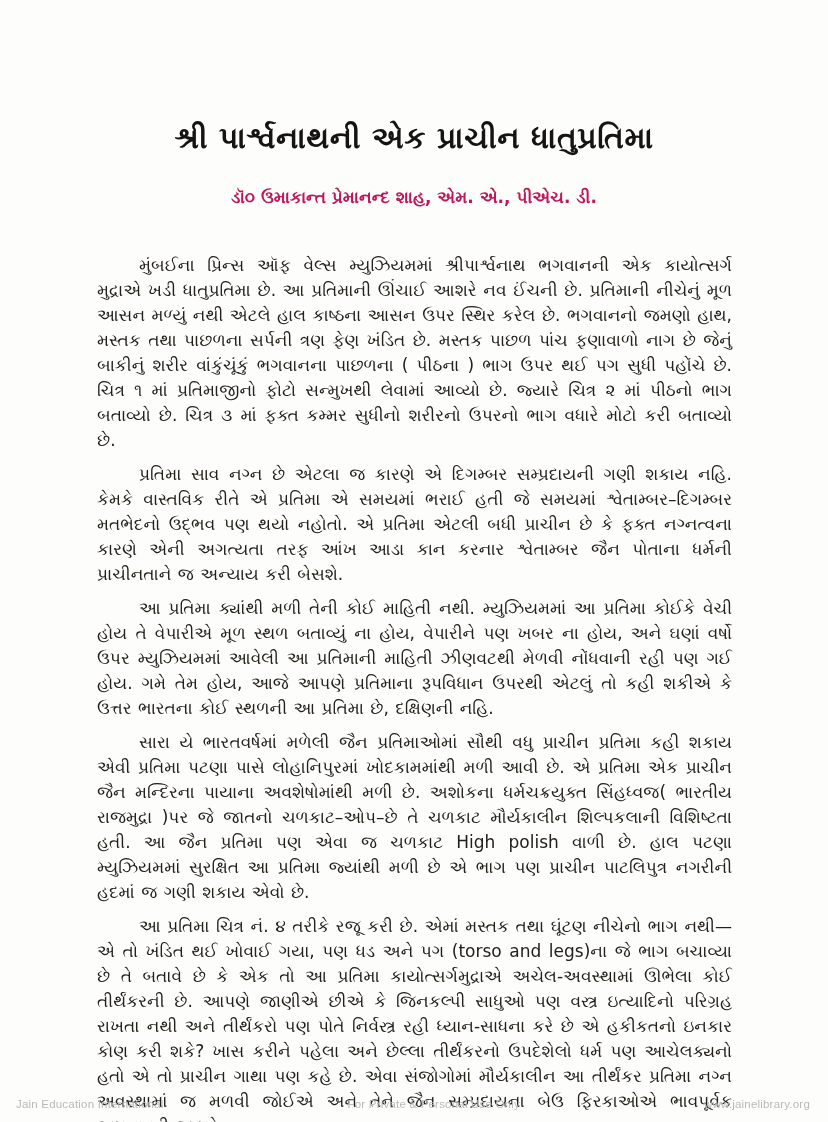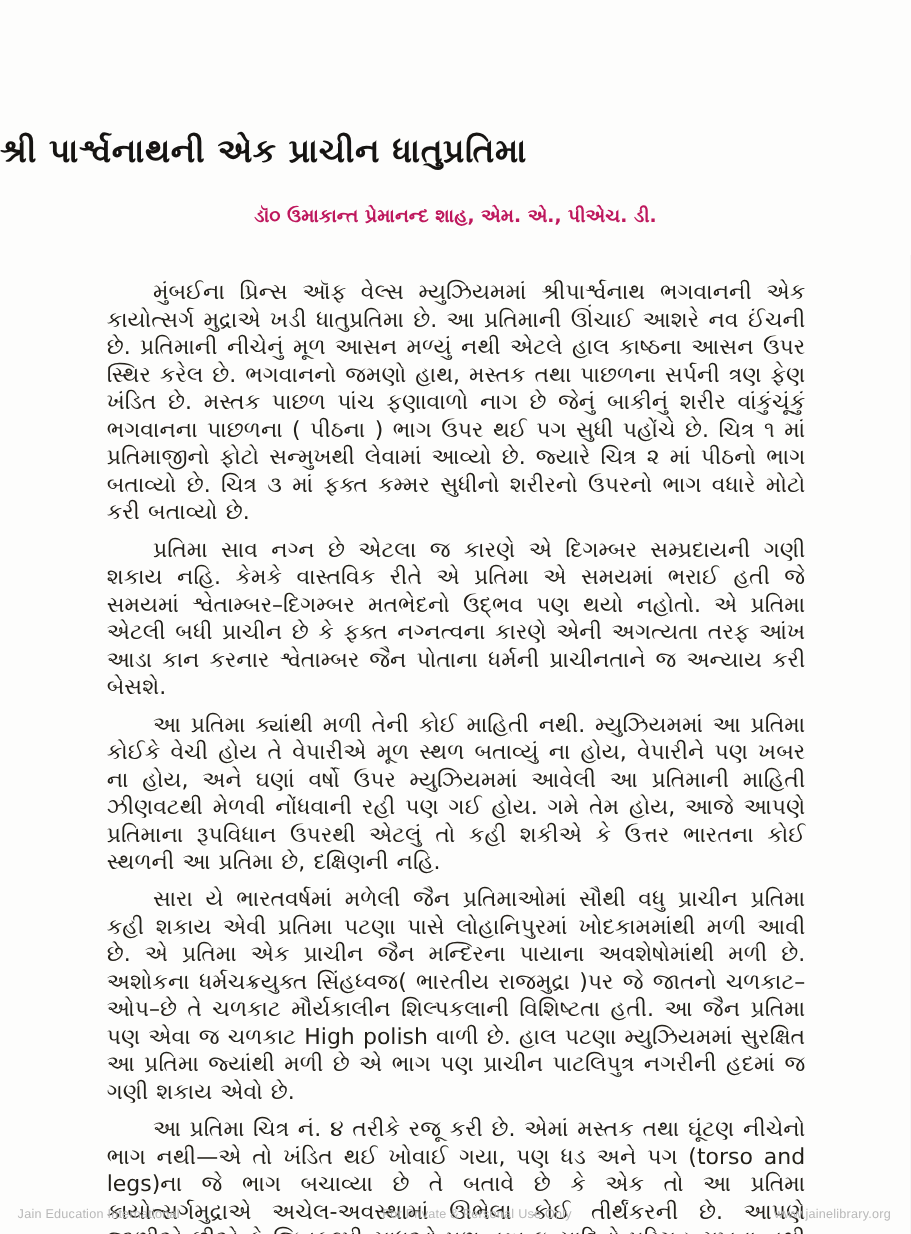--- a/index.html
+++ b/index.html
@@ -13,40 +13,41 @@
     height: 1122px;
     margin: 0 auto;
     background: #fdfdfc;
     overflow: hidden;
     font-family: "DejaVu Sans", sans-serif;
     color: #1e1c1a;
   }
   .article-title {
     margin: 0;
     padding-top: 118px;
+    text-align: center;
     font-size: 30px;
     line-height: 1.3;
     font-weight: bold;
     letter-spacing: 0.5px;
     color: #161412;
   }
   .author-line {
     margin: 0;
     padding-top: 30px;
     text-align: center;
     font-size: 17px;
     font-weight: bold;
     color: #be185d;
   }
   .article-body {
     margin: 46px 96px 0 97px;
   }
   .article-body p {
     margin: 0 0 9px 0;
-    font-size: 20px;
+    font-size: 17px;
     line-height: 25px;
     text-align: justify;
     text-indent: 42px;
     color: #232019;
     word-spacing: 1px;
   }
   .page-footer {
     position: absolute;
     left: 0;
     right: 0;

